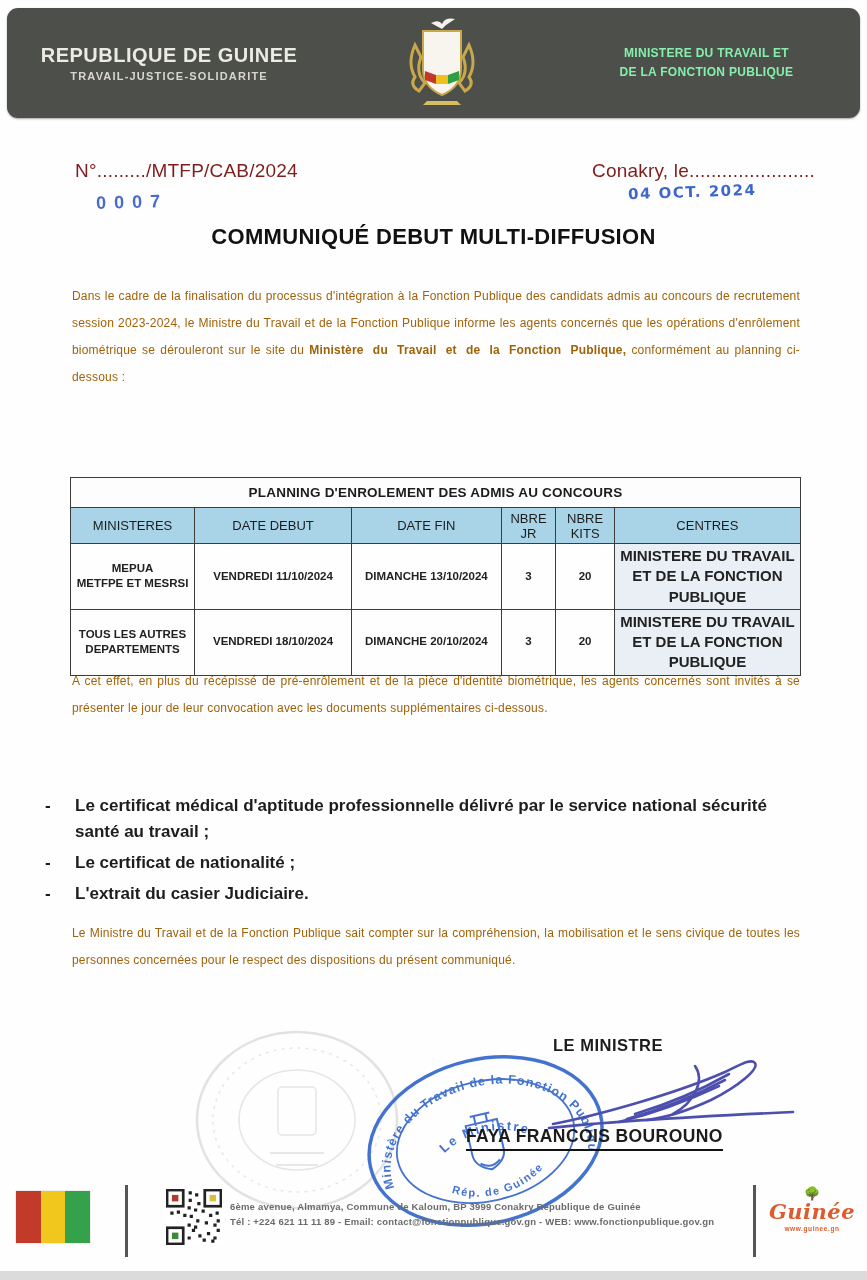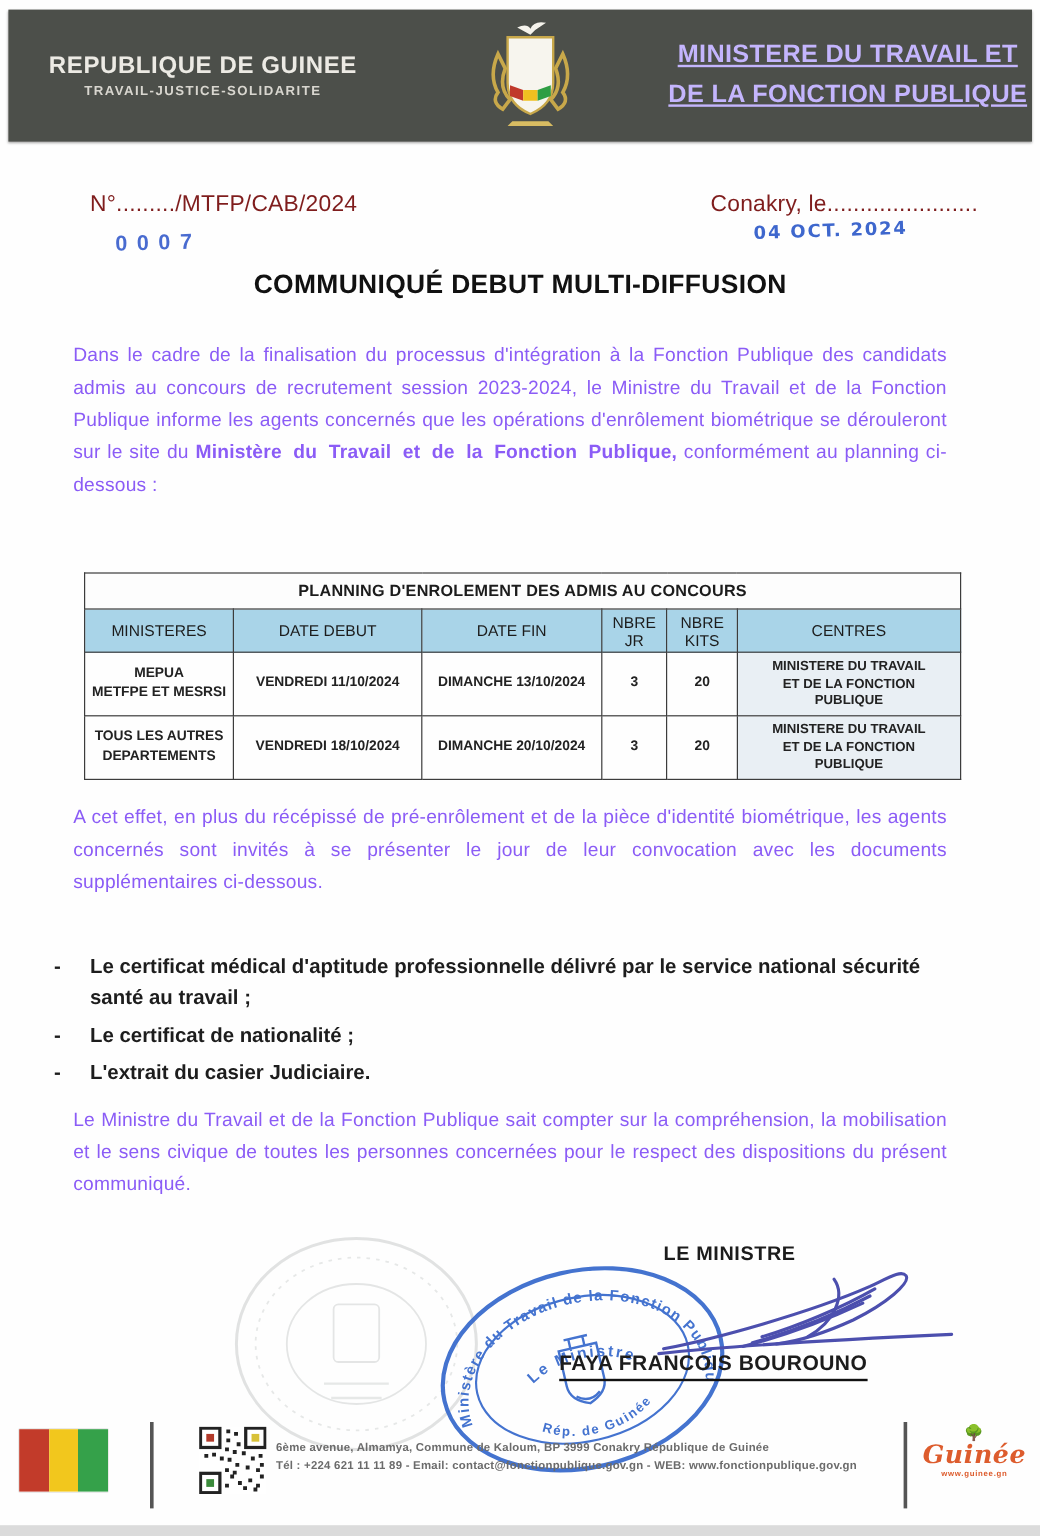--- a/index.html
+++ b/index.html
@@ -5,29 +5,29 @@
   * { margin:0; padding:0; box-sizing:border-box; }
   html,body { background:#fff; }
   .page {
     position:relative; width:867px; height:1280px; margin:0 auto;
     background:#fefefe; overflow:hidden;
     font-family:"Liberation Sans", sans-serif; color:#1c1c1c;
   }
   
   .banner {
     position:absolute; top:8px; left:7px; width:853px; height:110px;
-    background:#4c4f4a; border-radius:0;
+    background:#4c4f4a; border-radius:11px;
     display:flex; align-items:center; justify-content:space-between;
     box-shadow:0 1px 2px rgba(0,0,0,.35);
   }
   .banner-left { width:38%; text-align:center; color:#eceae4; }
   .banner-left .t1 { font-size:20px; font-weight:bold; letter-spacing:.5px; }
   .banner-left .t2 { font-size:11px; font-weight:bold; letter-spacing:1.2px; margin-top:3px; color:#d8d6cf; }
   .banner-crest { width:100px; display:flex; justify-content:center; }
-  .banner-right { width:36%; text-align:center; color:#c4b5fd; font-size:21px; font-weight:bold; line-height:1.55; letter-spacing:.3px;text-decoration:underline; }
+  .banner-right { width:36%; text-align:center; color:#86efac; font-size:12px; font-weight:bold; line-height:1.55; letter-spacing:.3px; }
   
   .ref-row {
     position:absolute; top:160px; left:75px; width:740px;
     display:flex; justify-content:space-between;
     font-size:19px; color:#7f1d1d; letter-spacing:.2px;
   }
   .date-stamp {
     position:absolute; top:183px; left:628px;
     color:#2a57c8; font-size:15px; font-weight:bold; letter-spacing:1.5px;
     transform:rotate(-2deg); font-family:"DejaVu Sans", sans-serif; opacity:.9;
@@ -36,39 +36,39 @@
     position:absolute; top:192px; left:96px;
     color:#2a52c8; font-size:18px; font-weight:bold; letter-spacing:8px;
     transform:rotate(-1.5deg); opacity:.85;
   }
   
   .doc-title {
     position:absolute; top:224px; left:0; width:100%;
     text-align:center; font-size:22px; font-weight:800; letter-spacing:.3px; color:#111;
   }
   .para {
-    position:absolute; left:61px; width:728px;
-    font-size:16px; line-height:27px; text-align:justify; color:#8b5cf6; letter-spacing:.2px;
+    position:absolute; left:72px; width:728px;
+    font-size:12px; line-height:27px; text-align:justify; color:#a16207; letter-spacing:.2px;
   }
   .p1 { top:283px; }
   .p2 { top:668px; }
   .p3 { top:920px; }
   .para strong { font-weight:800; word-spacing:4px; }
   
   .planning-table {
     position:absolute; top:477px; left:70px; width:731px;
     border-collapse:collapse; table-layout:fixed;
   }
   .planning-table th, .planning-table td {
     border:1.5px solid #3c3c3c; text-align:center; vertical-align:middle; padding:2px 3px;
   }
   .planning-table .caption-cell { height:30px; font-size:13.5px; font-weight:bold; background:#fdfdfd; letter-spacing:.2px; }
   .planning-table .head-cell { height:36px; font-size:13px; font-weight:normal; background:#a9d4e8; }
   .planning-table td { height:53px; font-size:11.5px; font-weight:600; white-space:pre-line; line-height:1.35; color:#222; }
-  .planning-table td.centres { background:#e9eff4; font-size:11px; }
+  .planning-table td.centres { background:#e9eff4; font-size:15px; }
   .col-min { width:17%; } .col-deb { width:21.5%; } .col-fin { width:20.5%; }
   .col-jr { width:7.5%; } .col-kit { width:8%; } .col-cen { width:25.5%; }
   
   .doc-list { position:absolute; top:793px; left:45px; width:758px; list-style:none; }
   .doc-list li { display:flex; margin-bottom:5px; font-size:17px; font-weight:bold; line-height:26px; color:#1d1d1d; }
   .doc-list .dash { width:30px; flex:0 0 30px; }
   
   .minister-title { position:absolute; top:1036px; left:553px; font-size:16.5px; font-weight:800; letter-spacing:.5px; }
   .minister-name {
     position:absolute; top:1126px; left:466px;

